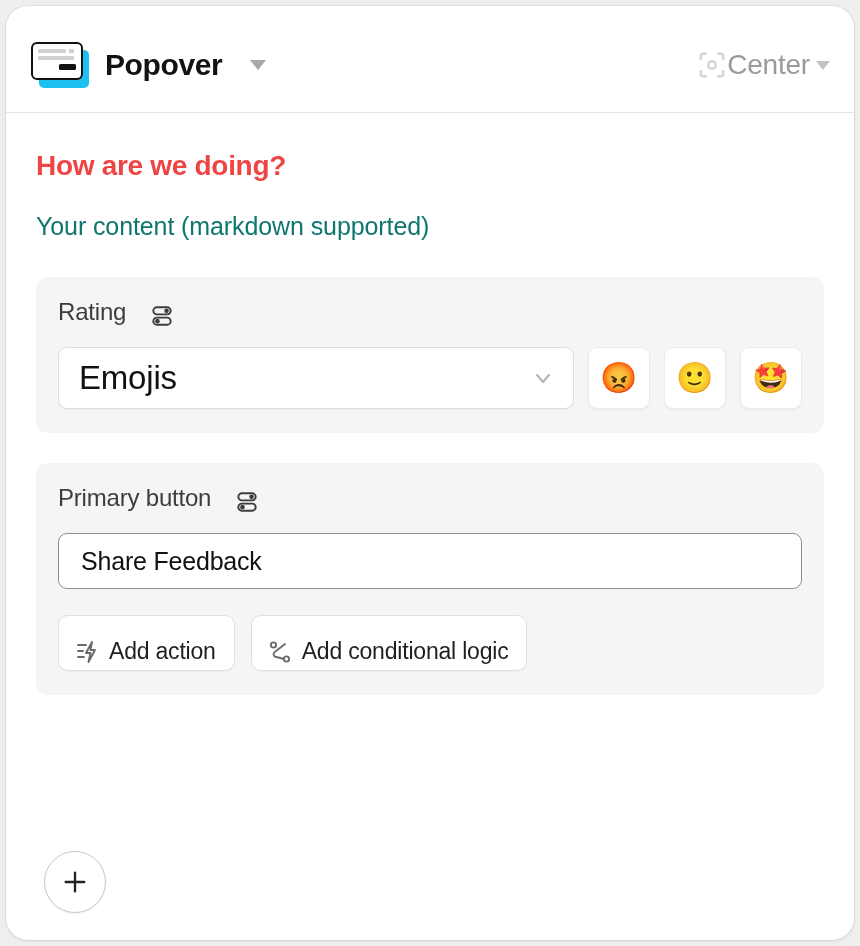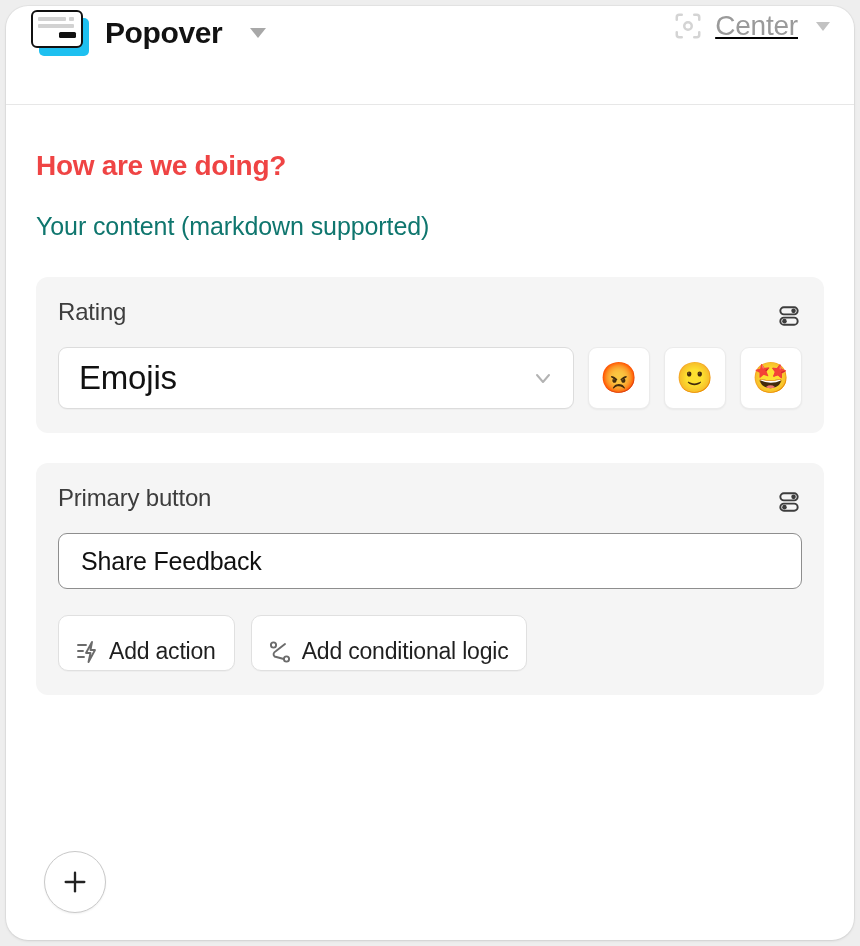--- a/index.html
+++ b/index.html
@@ -22,26 +22,26 @@
     height: 934px;
     background: #ffffff;
     border-radius: 22px;
     box-shadow: 0 1px 3px rgba(0,0,0,0.10), 0 0 0 1px rgba(0,0,0,0.035);
     overflow: hidden;
   }
 
   
   .header {
     position: absolute;
-    left: 0; top: 4px;
+    left: 0; top: 12px;
     width: 848px;
     height: 95px;
     border-bottom: 1px solid #e7e7e7;
     display: flex;
-    align-items: flex-start;
+    align-items: center;
     padding: 0 24px 0 25px;
   }
 
   .header-left {
     display: flex;
     align-items: center;
     gap: 16px;
     flex: 1;
   }
 
@@ -117,22 +117,20 @@
     border-left: 8px solid transparent;
     border-right: 8px solid transparent;
     border-top: 10px solid #a8a8a8;
     margin-left: 12px;
     flex: none;
   }
 
   .header-right {
     display: flex;
     align-items: center;
-    gap: 12px;
-    text-decoration: underline;
   }
 
   .scan-icon { width: 30px; height: 30px; flex: none; display:block; }
 
   .header-right-label {
     font-size: 28px;
     font-weight: 400;
     color: #9a9a9a;
     letter-spacing: -0.2px;
   }
@@ -174,21 +172,20 @@
     background: #f5f5f5;
     border-radius: 12px;
     padding: 22px 22px 24px 22px;
     margin-bottom: 30px;
     position: relative;
   }
 
   .section-head {
     display: flex;
     align-items: flex-start;
-    justify-content: space-between;
     margin-bottom: 20px;
     gap: 23px;
   }
 
   .section-label {
     font-size: 24px;
     color: #3d3d3d;
     letter-spacing: -0.2px;
     line-height: 1.1;
   }

